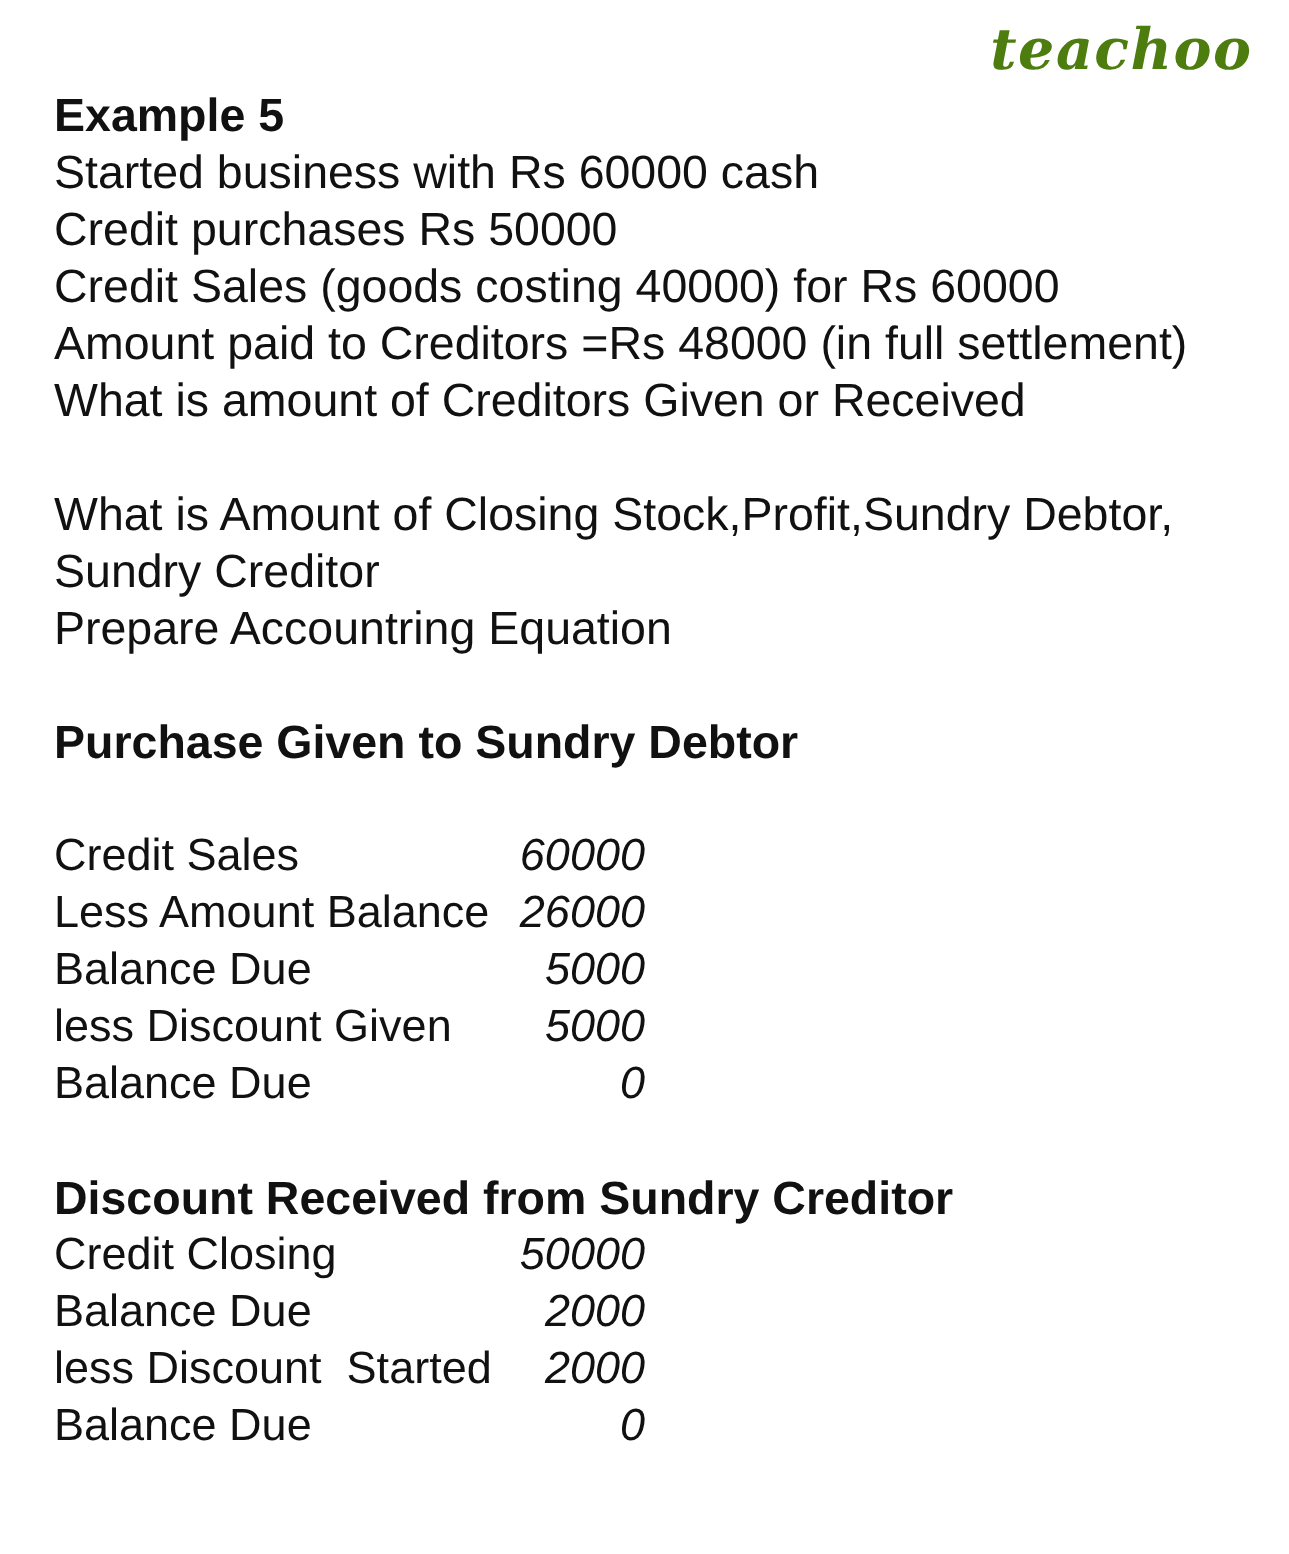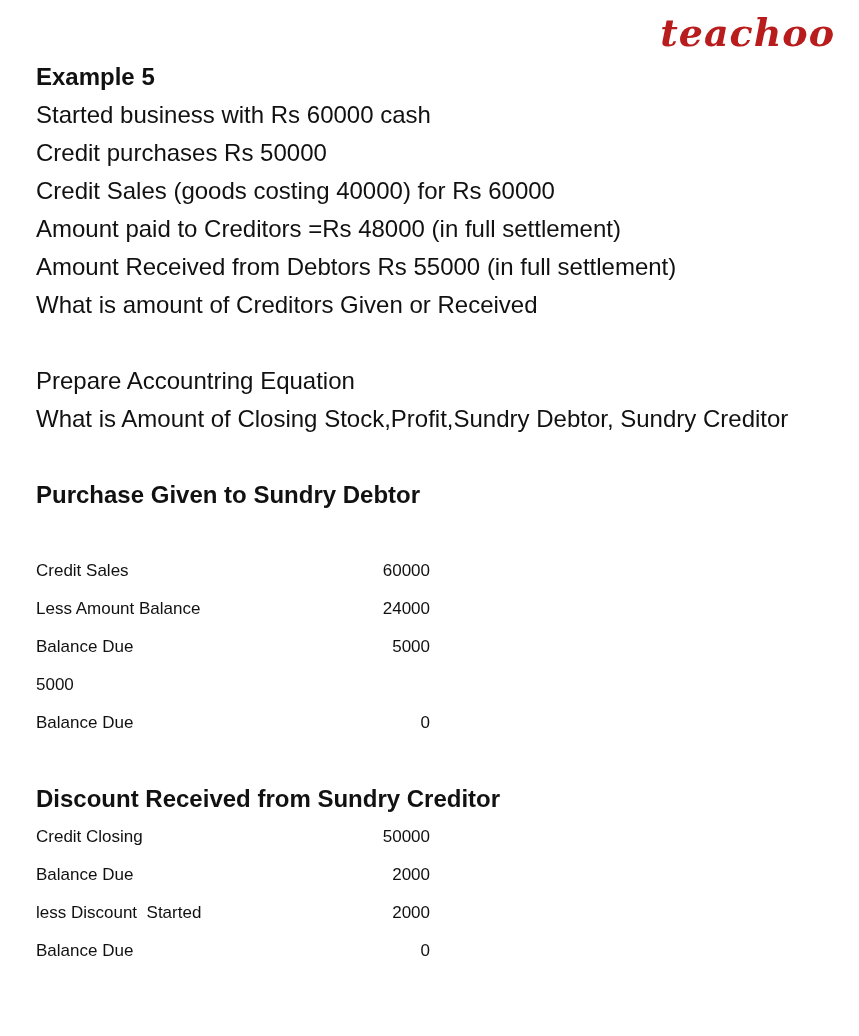--- a/index.html
+++ b/index.html
@@ -14,84 +14,84 @@
   }
   .logo {
     position: absolute;
     top: 10px;
     right: 24px;
     font-family: "DejaVu Serif", serif;
     font-style: italic;
     font-weight: bold;
     font-size: 38px;
     letter-spacing: 1px;
-    color: #b91c1c;
+    color: #4d7c0f;
   }
   .content {
     position: absolute;
     top: 58px;
     left: 36px;
     right: 24px;
   }
   .line {
-    font-size: 24px;
+    font-size: 31px;
     line-height: 38px;
     white-space: pre-wrap;
   }
   .bold { font-weight: bold; }
   .spacer { height: 38px; }
   .acct-row {
     display: flex;
     width: 394px;
-    font-size: 17px;
+    font-size: 30px;
     line-height: 38px;
   }
   .acct-row .label { flex: 1 1 auto; white-space: pre-wrap; }
-  .acct-row .value { flex: 0 0 auto; text-align: right; }
+  .acct-row .value { flex: 0 0 auto; text-align: right; font-style: italic; }
 </style>
 </head>
 <body>
 
 <div class="logo">teachoo</div>
 
 <div class="content">
 
   <div class="line bold">Example 5</div>
 
   <div class="line">Started business with Rs 60000 cash</div>
   <div class="line">Credit purchases Rs 50000</div>
   <div class="line">Credit Sales (goods costing 40000) for Rs 60000</div>
   <div class="line">Amount paid to Creditors =Rs 48000 (in full settlement)</div>
-  <div class="line">Amount Received from Debtors Rs 55000 (in full settlement)</div>
   <div class="line">What is amount of Creditors Given or Received</div>
 
   <div class="spacer"></div>
 
+  <div class="line">What is Amount of Closing Stock,Profit,Sundry Debtor, Sundry Creditor</div>
   <div class="line">Prepare Accountring Equation</div>
-  <div class="line">What is Amount of Closing Stock,Profit,Sundry Debtor, Sundry Creditor</div>
 
   <div class="spacer"></div>
 
   <div class="line bold">Purchase Given to Sundry Debtor</div>
 
   <div class="spacer"></div>
 
   <div class="acct-row">
     <span class="label">Credit Sales</span>
     <span class="value">60000</span>
   </div>
   <div class="acct-row">
     <span class="label">Less Amount Balance</span>
-    <span class="value">24000</span>
+    <span class="value">26000</span>
   </div>
   <div class="acct-row">
     <span class="label">Balance Due</span>
     <span class="value">5000</span>
   </div>
   <div class="acct-row">
+    <span class="label">less Discount Given</span>
     <span class="value">5000</span>
   </div>
   <div class="acct-row">
     <span class="label">Balance Due</span>
     <span class="value">0</span>
   </div>
 
   <div class="spacer"></div>
 
   <div class="line bold">Discount Received from Sundry Creditor</div>

